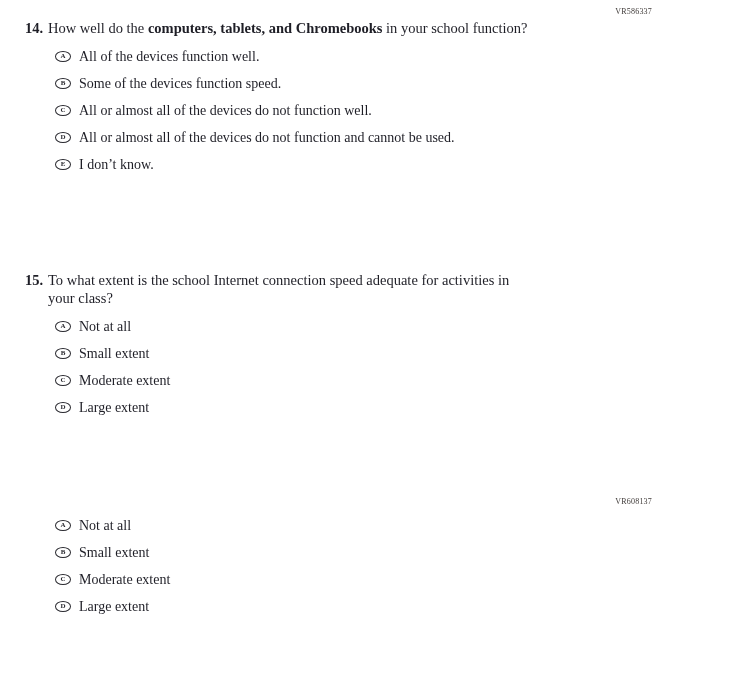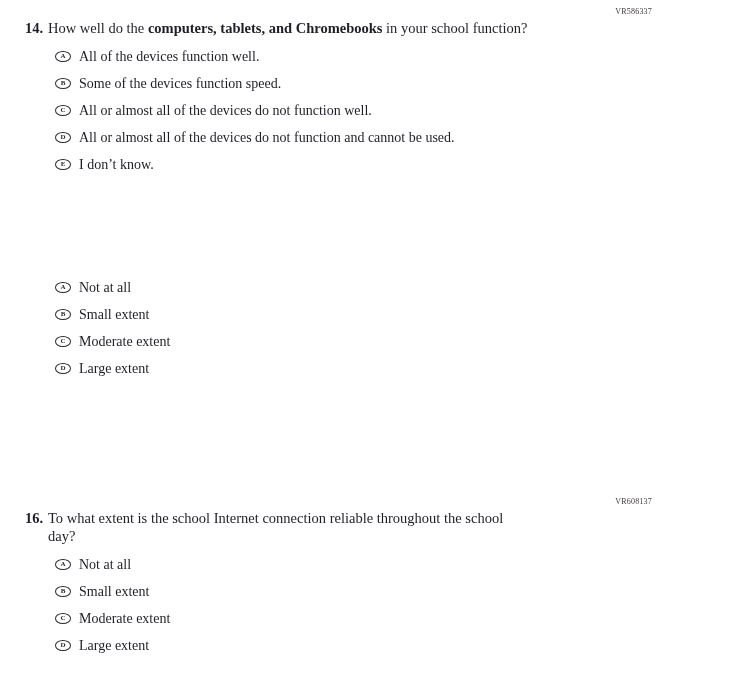--- a/index.html
+++ b/index.html
@@ -124,20 +124,25 @@
   <div class="option">
     <span class="bubble">
             <span class="bubble-letter">E</span>
           </span>
     <span class="option-label">I don’t know.</span>
   </div>
 </div>
   </section>
 
   <section class="question">
+    <div class="q-row">
+      <div class="q-number">15.</div>
+      <div class="q-text"><span class="q-prefix">To what extent is the school Internet connection speed adequate for activities in
+your class?</span><span class="q-bold"></span><span class="q-suffix"></span></div>
+    </div>
     <div class="options">
   <div class="option">
     <span class="bubble">
             <span class="bubble-letter">A</span>
           </span>
     <span class="option-label">Not at all</span>
   </div>
 
   <div class="option">
     <span class="bubble">
@@ -157,25 +162,20 @@
     <span class="bubble">
             <span class="bubble-letter">D</span>
           </span>
     <span class="option-label">Large extent</span>
   </div>
 </div>
   </section>
 
   <section class="question">
     <div class="vr-code">VR608137</div>
-    <div class="q-row">
-      <div class="q-number">16.</div>
-      <div class="q-text"><span class="q-prefix">To what extent is the school Internet connection reliable throughout the school
-day?</span><span class="q-bold"></span><span class="q-suffix"></span></div>
-    </div>
     <div class="options">
   <div class="option">
     <span class="bubble">
             <span class="bubble-letter">A</span>
           </span>
     <span class="option-label">Not at all</span>
   </div>
 
   <div class="option">
     <span class="bubble">

